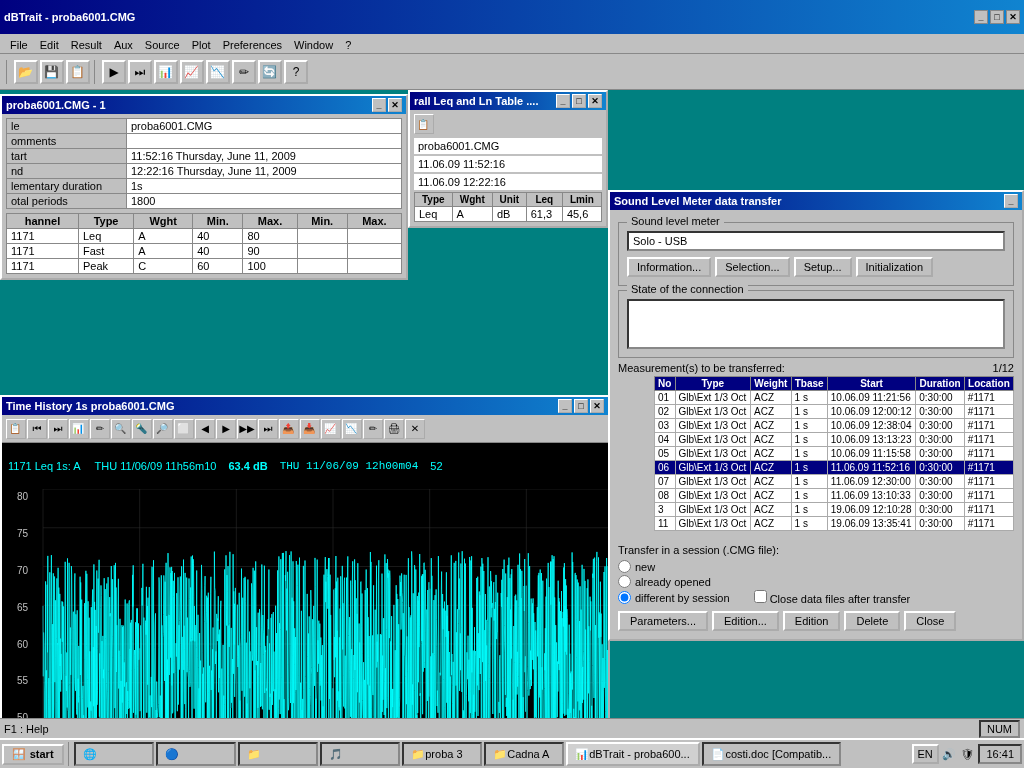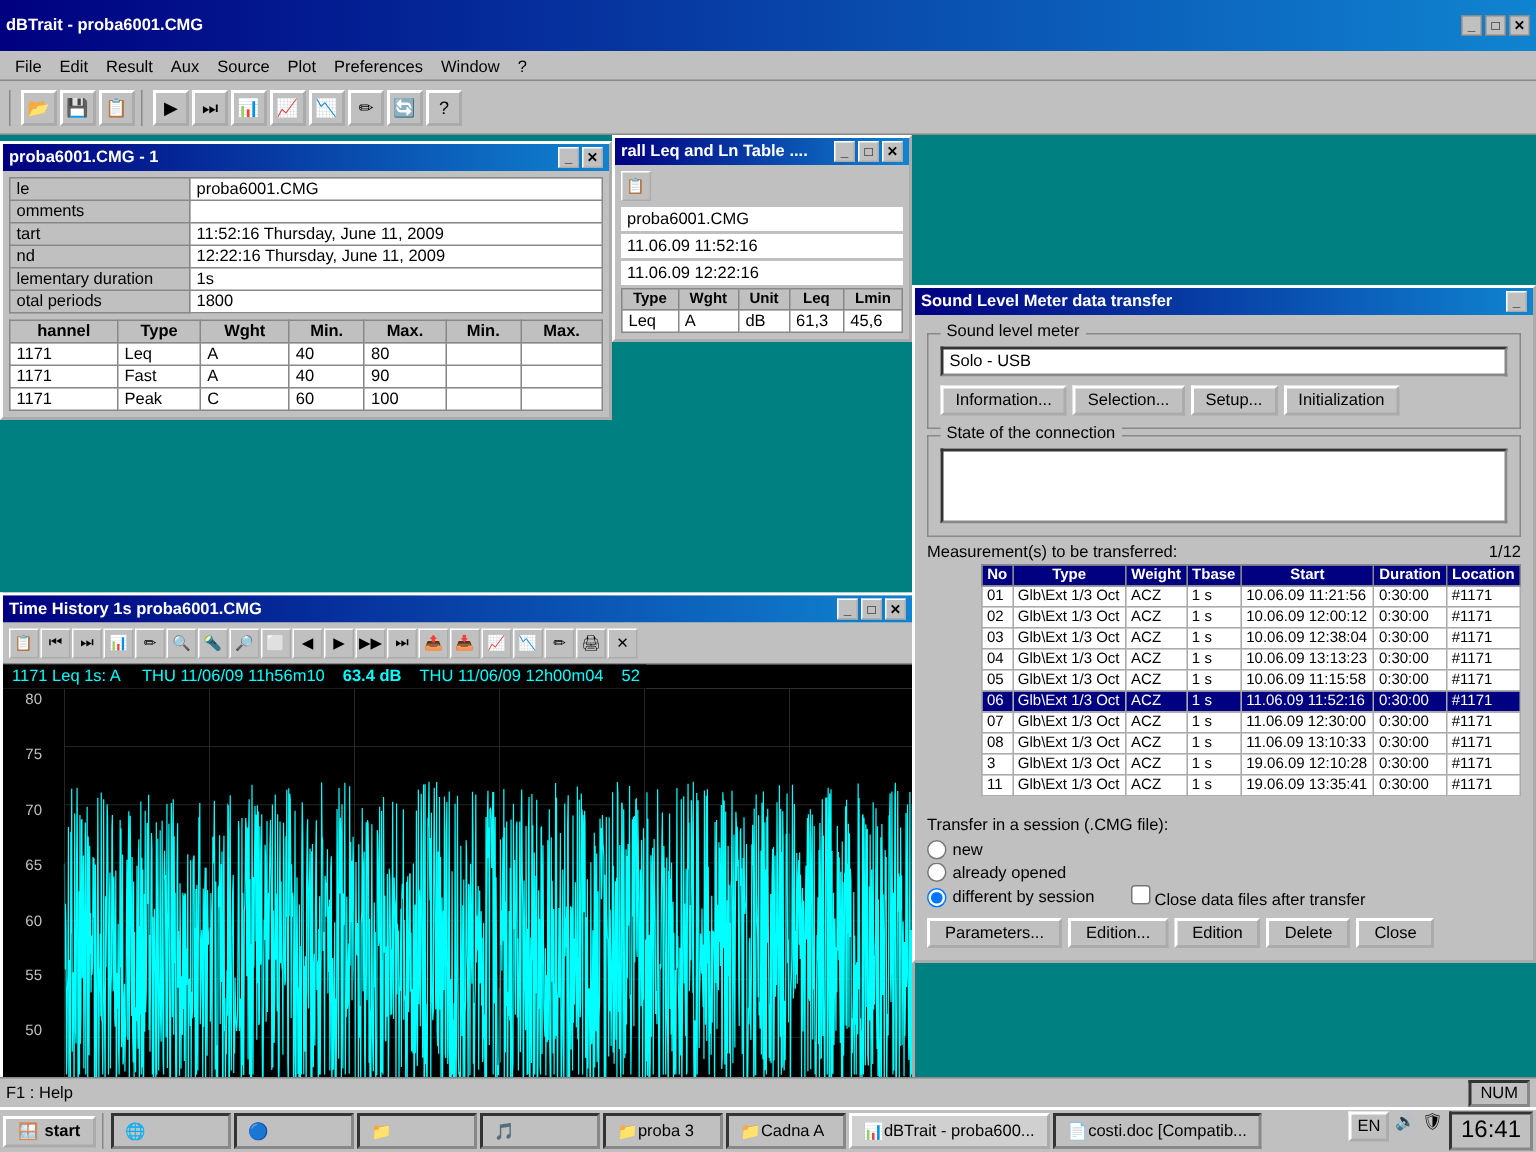--- a/index.html
+++ b/index.html
@@ -275,29 +275,29 @@
       cursor: pointer;
       height: 24px;
       display: flex;
       align-items: center;
       min-width: 80px;
     }
     .taskbar-item.active { background: #d0d0d0; border: 2px outset #fff; }
     .taskbar-right {
       margin-left: auto;
       display: flex;
-      align-items: flex-start;
+      align-items: center;
       gap: 4px;
       font-size: 11px;
     }
     .taskbar-clock {
       background: #c0c0c0;
       border: 2px inset #888;
       padding: 2px 6px;
-      font-size: 16px;
+      font-size: 11px;
     }
     .lang-btn {
       background: #c0c0c0;
       border: 2px outset #fff;
       padding: 2px 4px;
       font-size: 11px;
     }
     .status-bar {
       position: absolute;
       bottom: 30px; left: 0;
@@ -515,21 +515,21 @@
       <div class="wt-btn">📉</div>
       <div class="wt-btn">✏</div>
       <div class="wt-btn">🖨</div>
       <div class="wt-btn">✕</div>
     </div>
 
     <div style="background:black;display:flex;align-items:center;">
       <span class="channel-label">1171  Leq 1s: A</span>
       <span style="color:#00ffff;background:black;padding:2px 8px;font-size:11px;">THU 11/06/09 11h56m10</span>
       <span style="color:#00ffff;background:black;padding:2px 4px;font-size:11px;font-weight:bold;">63.4 dB</span>
-      <span style="color:#00ffff;background:black;padding:2px 8px;font-size:11px;">THU 11/06/09 12h00m04</span>
+      <span style="color:#00ffff;background:black;padding:17px 8px;font-size:11px;font-family:Liberation Mono, monospace;">THU 11/06/09 12h00m04</span>
       <span style="color:#00ffff;background:black;padding:2px 4px;font-size:11px;">52</span>
     </div>
 
     <div class="chart-area">
       <div class="chart-y-axis">
         <span class="y-label">80</span>
         <span class="y-label">75</span>
         <span class="y-label">70</span>
         <span class="y-label">65</span>
         <span class="y-label">60</span>

